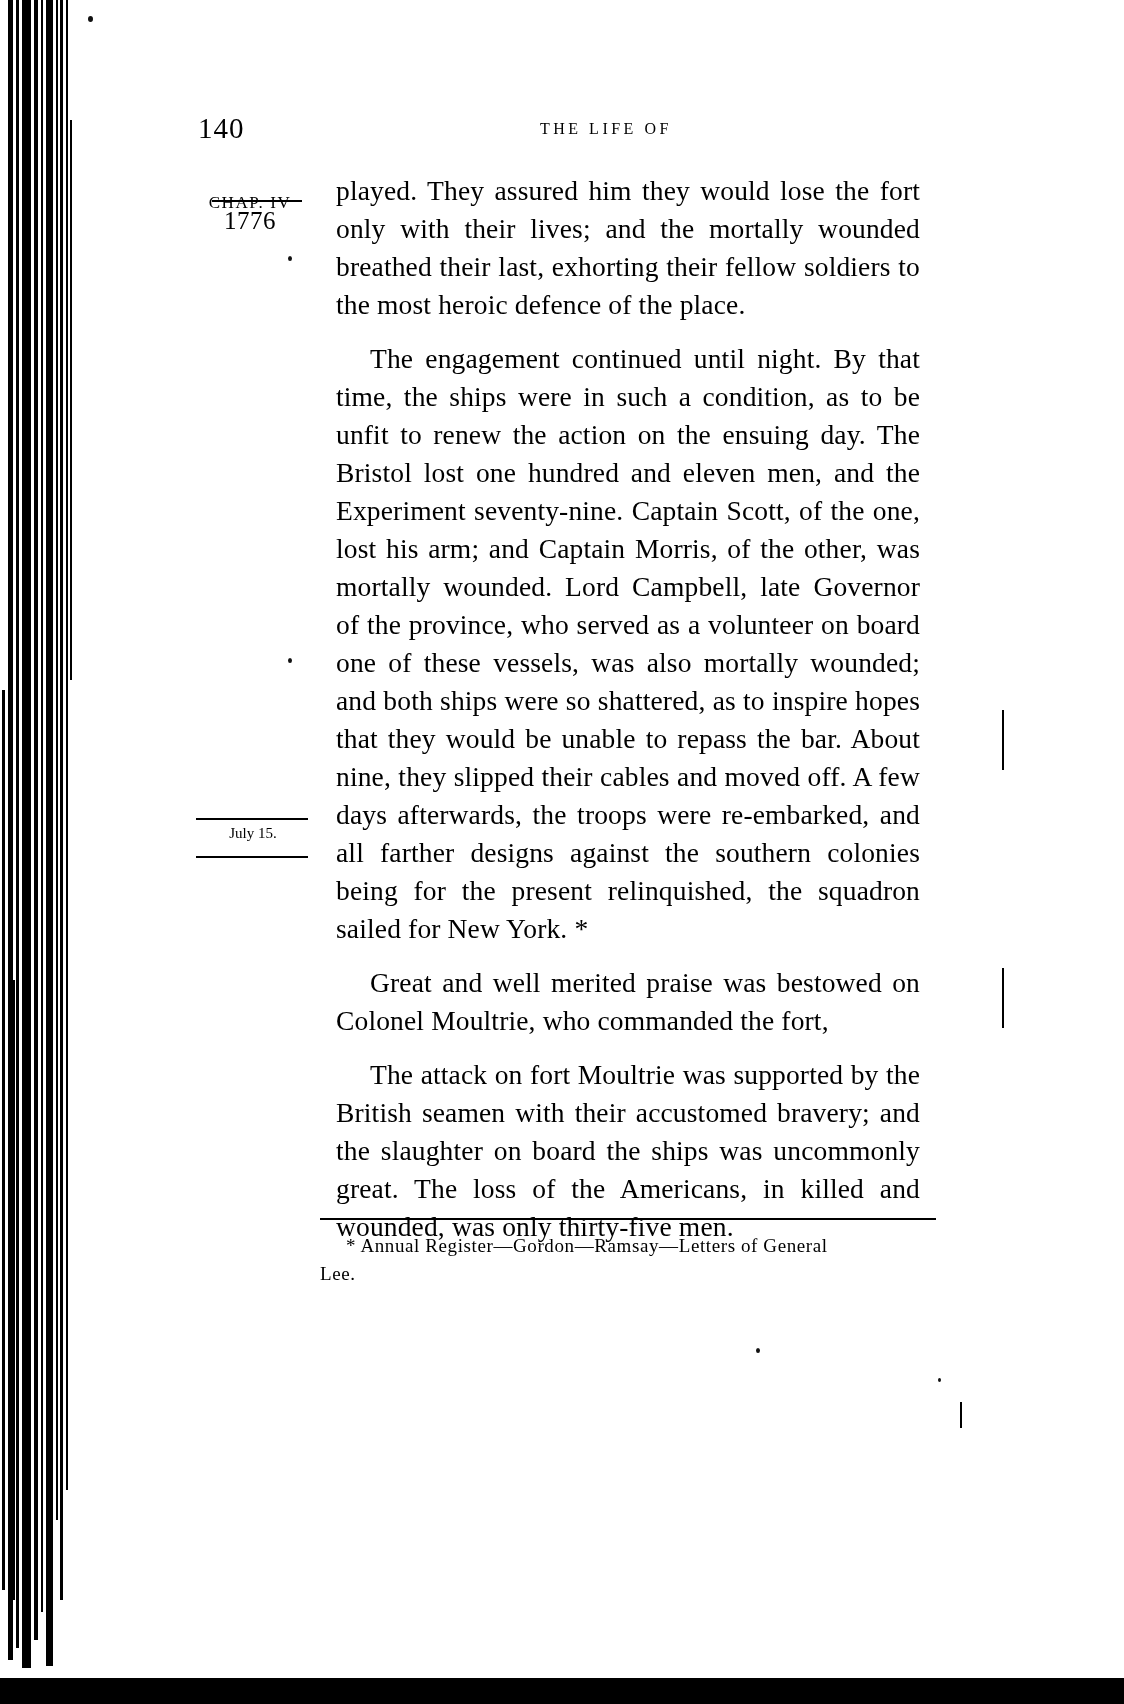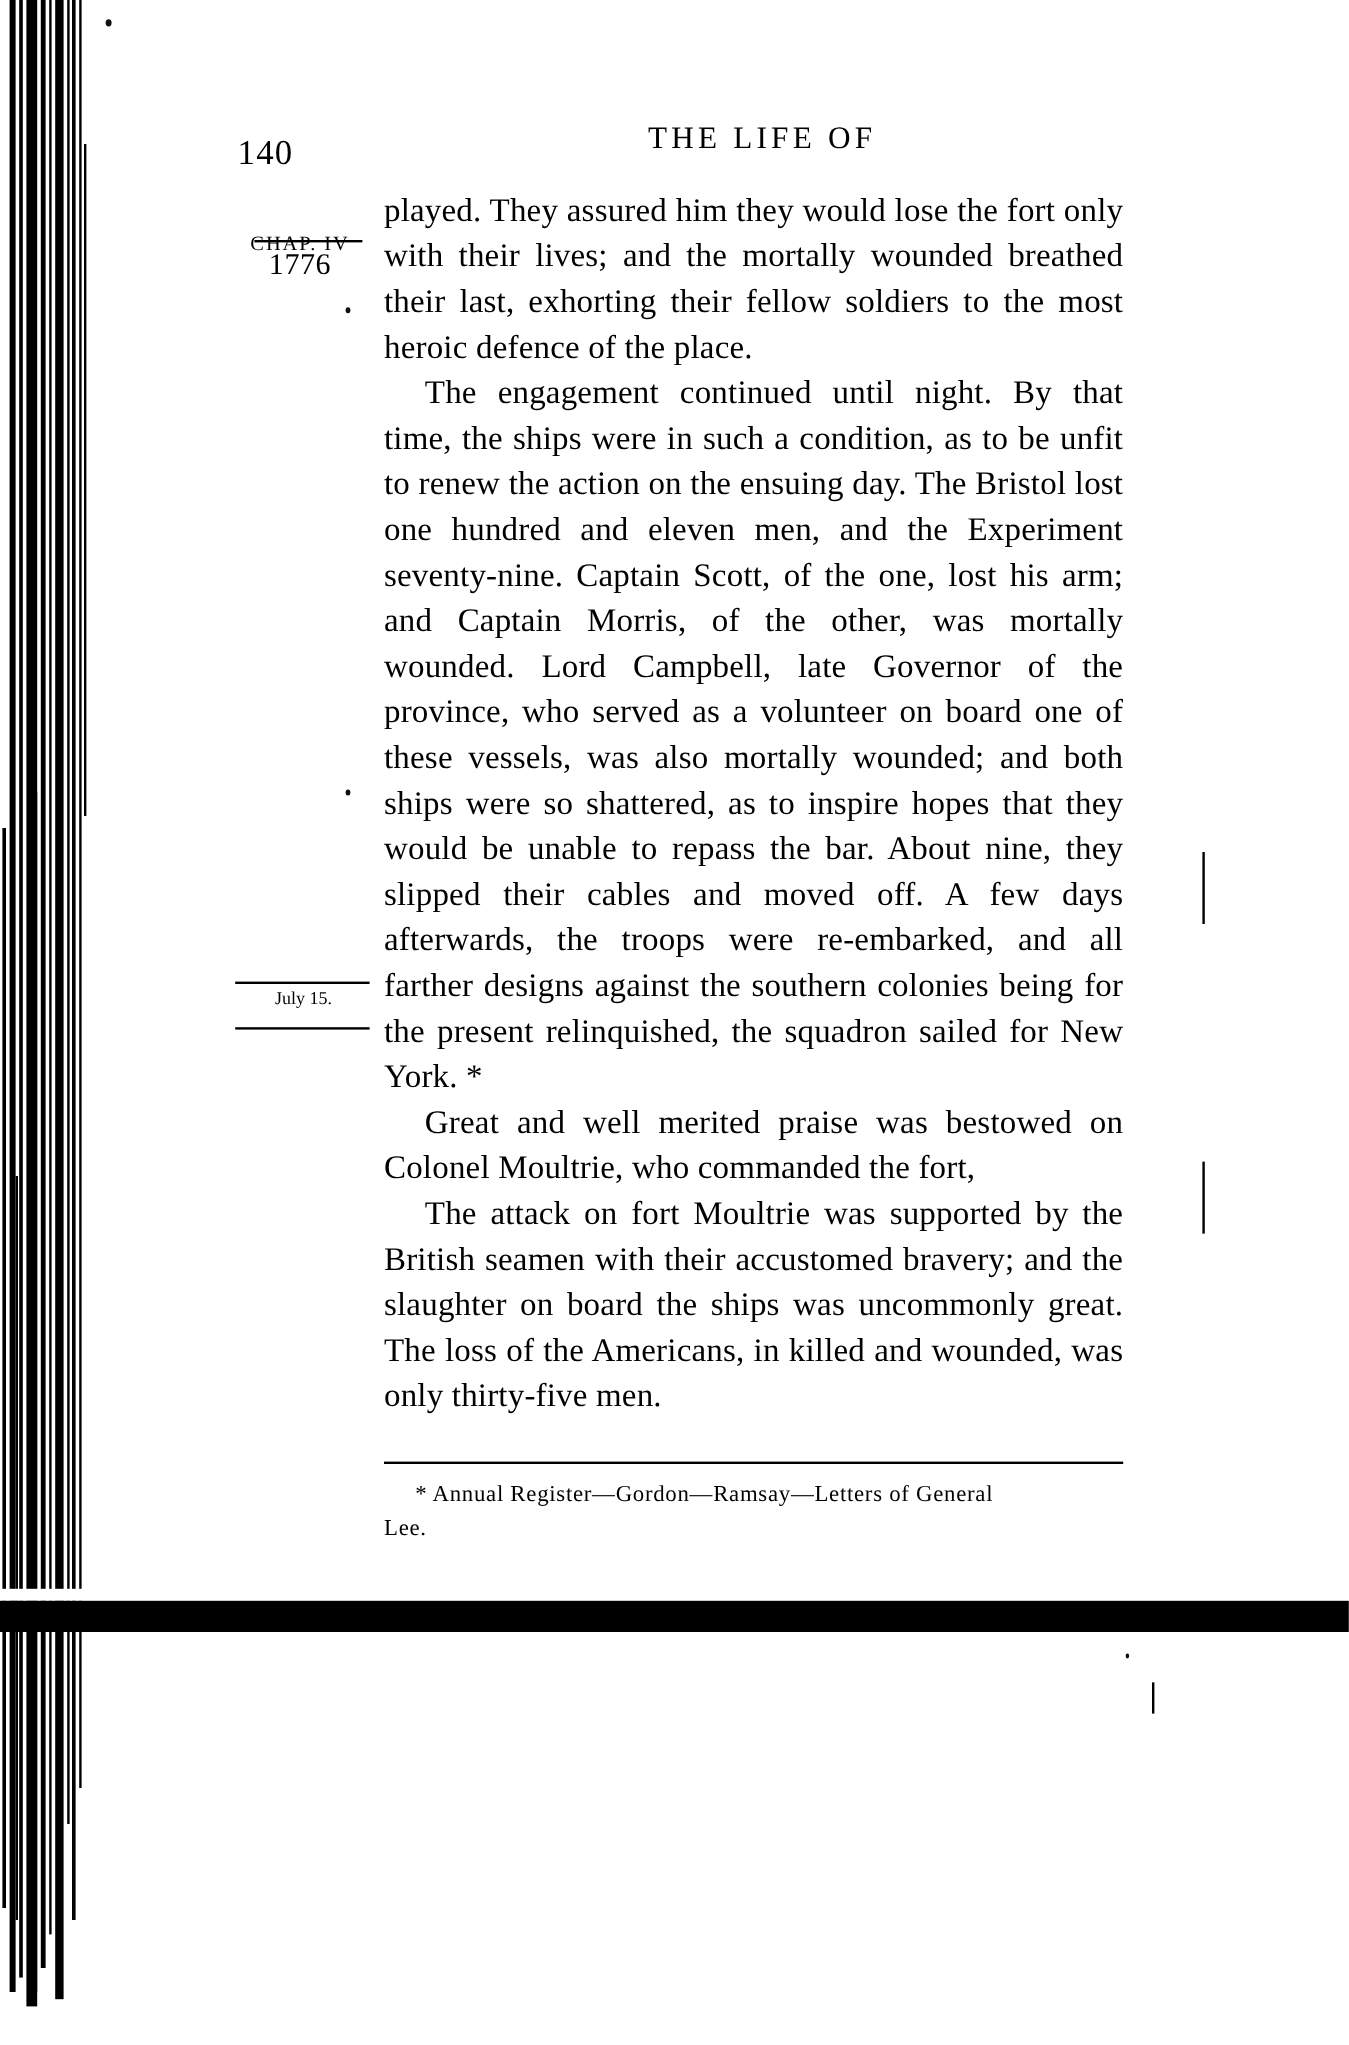--- a/index.html
+++ b/index.html
@@ -50,34 +50,34 @@
     background: #111111;
     border-radius: 50%;
   }
 
   
   .page {
     position: absolute;
     left: 0;
     top: 0;
     width: 1124px;
-    height: 1360px;
+    height: 1704px;
   }
   .folio {
     position: absolute;
     left: 198px;
     top: 112px;
     font-size: 29px;
     letter-spacing: 1px;
   }
   .running-head {
     position: absolute;
     left: 540px;
-    top: 100px;
-    font-size: 26px;
+    top: 120px;
+    font-size: 16px;
     letter-spacing: 3.5px;
   }
 
   
   .margin-note {
     position: absolute;
     text-align: center;
     line-height: 1.25;
   }
   .chap-note {
@@ -129,21 +129,21 @@
     background: #000;
   }
 
   .body-col {
     position: absolute;
     left: 320px;
     top: 156px;
     width: 616px;
   }
   .body-col p {
-    margin: 0;
+    margin: 16px;
     font-size: 27.5px;
     line-height: 38px;
     text-align: justify;
     text-justify: inter-word;
     letter-spacing: 0.15px;
   }
   .body-col p.indent {
     text-indent: 34px;
     font-family: Liberation Serif, serif;
   }

